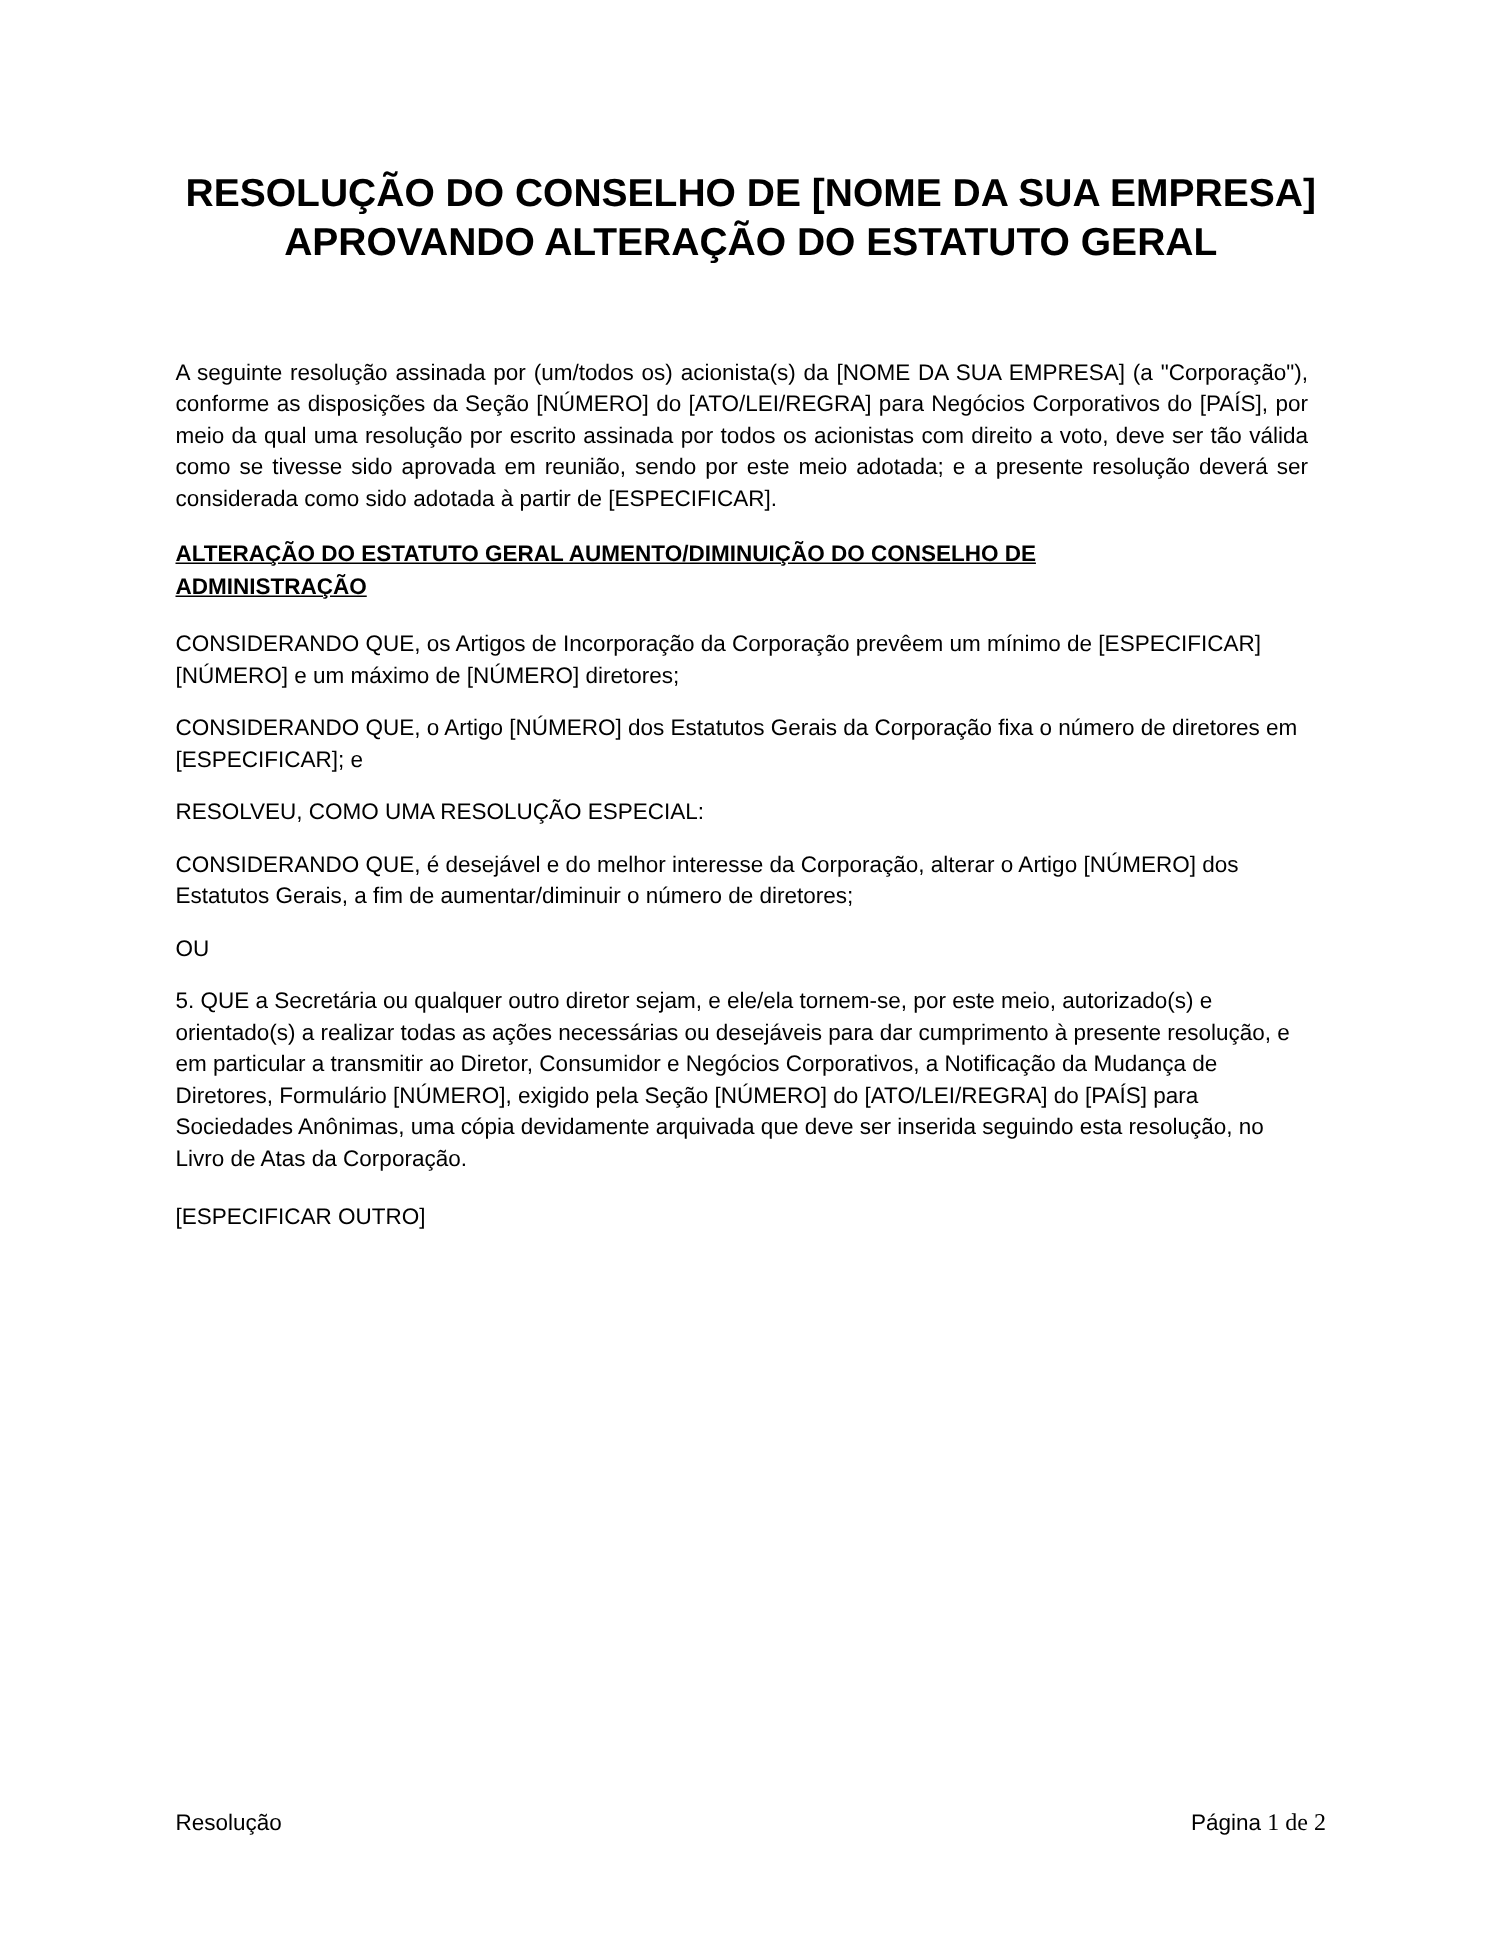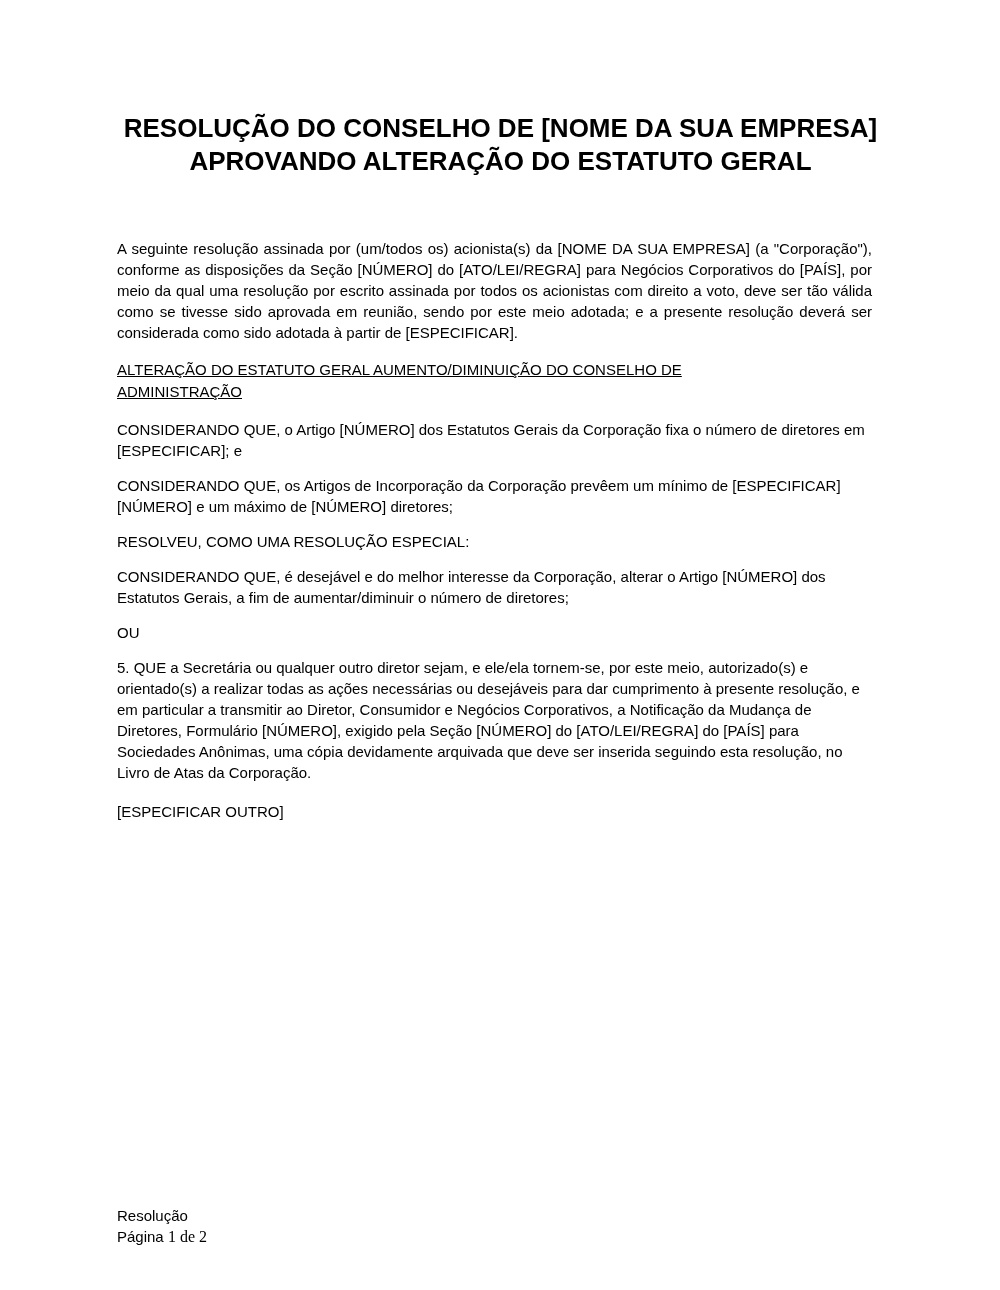--- a/index.html
+++ b/index.html
@@ -31,40 +31,39 @@
     letter-spacing: 0px;
   }
   .para {
     margin: 0 12px 14px 0;
   }
   .justified {
     text-align: justify;
   }
   .section-heading {
     margin: 16px 0 16px 0;
-    font-weight: normal;
+    font-weight: bold;
     font-size: 15px;
     line-height: 22px;
   }
   .heading-line {
     text-decoration: underline;
   }
   .specify-other {
     margin-top: 18px;
   }
   .footer {
     position: absolute;
     left: 117px;
     right: 116px;
     top: 1205px;
     display: flex;
     justify-content: space-between;
     align-items: baseline;
     font-size: 15px;
-    flex-direction: column;
   }
   .footer-page-number {
     font-family: "Liberation Serif", serif;
     font-size: 16px;
   }
 </style>
 </head>
 <body>
 
 <div class="page">
@@ -75,23 +74,23 @@
       <div>APROVANDO ALTERAÇÃO DO ESTATUTO GERAL</div>
     </div>
 
     <p class="para justified">A seguinte resolução assinada por (um/todos os) acionista(s) da [NOME DA SUA EMPRESA] (a "Corporação"), conforme as disposições da Seção [NÚMERO] do [ATO/LEI/REGRA] para Negócios Corporativos do [PAÍS], por meio da qual uma resolução por escrito assinada por todos os acionistas com direito a voto, deve ser tão válida como se tivesse sido aprovada em reunião, sendo por este meio adotada; e a presente resolução deverá ser considerada como sido adotada à partir de [ESPECIFICAR].</p>
 
     <div class="section-heading">
       <span class="heading-line">ALTERAÇÃO DO ESTATUTO GERAL AUMENTO/DIMINUIÇÃO DO CONSELHO DE</span><br>
       <span class="heading-line">ADMINISTRAÇÃO</span>
     </div>
 
+    <p class="para">CONSIDERANDO QUE, os Artigos de Incorporação da Corporação prevêem um mínimo de [ESPECIFICAR] [NÚMERO] e um máximo de [NÚMERO] diretores;</p>
+
     <p class="para">CONSIDERANDO QUE, o Artigo [NÚMERO] dos Estatutos Gerais da Corporação fixa o número de diretores em [ESPECIFICAR]; e</p>
-
-    <p class="para">CONSIDERANDO QUE, os Artigos de Incorporação da Corporação prevêem um mínimo de [ESPECIFICAR] [NÚMERO] e um máximo de [NÚMERO] diretores;</p>
 
     <p class="para">RESOLVEU, COMO UMA RESOLUÇÃO ESPECIAL:</p>
 
     <p class="para">CONSIDERANDO QUE, é desejável e do melhor interesse da Corporação, alterar o Artigo [NÚMERO] dos Estatutos Gerais, a fim de aumentar/diminuir o número de diretores;</p>
 
 
 
 
     <p class="para">OU</p>
 

